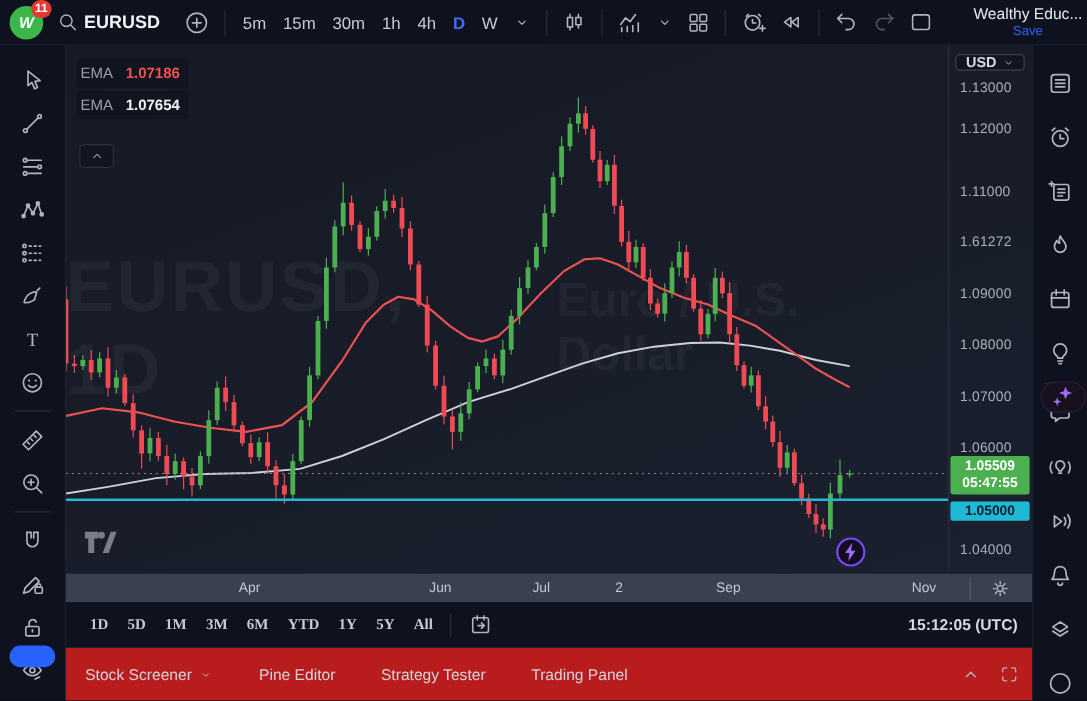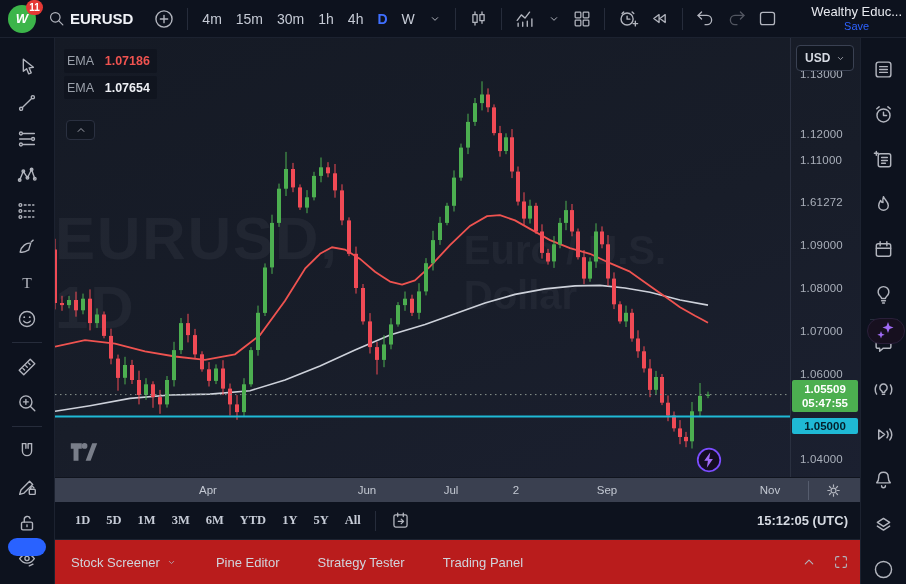--- a/index.html
+++ b/index.html
@@ -72,21 +72,21 @@
                    border:1px solid #2a3040; border-radius:4px; color:#9aa0aa; display:flex; align-items:center;
                    justify-content:center; cursor:pointer; }
 
   #tv-logo { position:absolute; left:13px; top:403px; color:#8b909b; opacity:.85; cursor:pointer; }
   #flash-badge { position:absolute; left:641px; top:409px; width:26px; height:26px; cursor:pointer; }
 
   
   #price-scale { position:absolute; left:735px; top:0; width:70px; height:439px; border-left:1px solid #2a3040;
                  font-size:11.5px; color:#aab0bb; }
   .ps-tick { position:absolute; left:9px; transform:translateY(-50%); letter-spacing:.2px; }
-  #usd-chip { position:absolute; left:5px; top:7px; width:58px; height:26px; border:1px solid #3a4152;
+  #usd-chip { position:absolute; left:5px; top:7px; width:58px; height:14px; border:1px solid #3a4152;
               border-radius:4px; background:#10151f; display:flex; align-items:center; justify-content:space-between;
               padding:0 6px 0 8px; color:#d6dae2; font-size:12px; font-weight:bold; cursor:pointer; }
   #last-price-label { position:absolute; left:1px; width:66px; text-align:center; background:#4caf50; color:#fff;
                       font-size:11.5px; font-weight:bold; border-radius:2px; padding:2px 0; line-height:1.25; }
   #level-label { position:absolute; left:1px; width:66px; text-align:center; background:#1fb9d5; color:#04202b;
                  font-size:11.5px; font-weight:bold; border-radius:2px; padding:2px 0; }
 
   
   #time-axis { position:absolute; left:0; top:439px; width:805px; height:25px; background:#3a4050;
                border-top:1px solid #10141e; font-size:11.5px; color:#c3c8d2; }
@@ -133,21 +133,21 @@
     <span class="tb-btn">
       <span class="icon">
           <svg width="22" height="22" viewBox="0 0 24 24" fill="none" stroke="currentColor" stroke-width="1.5" stroke-linecap="round" stroke-linejoin="round">
             <circle cx="12" cy="12" r="8.8"></circle>
             <path d="M12 8v8M8 12h8"></path>
           </svg>
         </span>
     </span>
     <span class="tb-sep"></span>
     <span id="tf-list" style="display:flex;">
-        <span class="tf">4m</span>
+        <span class="tf">5m</span>
         <span class="tf">15m</span>
         <span class="tf">30m</span>
         <span class="tf">1h</span>
         <span class="tf">4h</span>
         <span class="tf active">D</span>
         <span class="tf">W</span>
       </span>
     <span class="tb-btn">
       <span class="icon">
           <svg width="16" height="16" viewBox="0 0 24 24" fill="none" stroke="currentColor" stroke-width="1.5" stroke-linecap="round" stroke-linejoin="round">
@@ -611,21 +611,21 @@
       <div id="flash-badge">
         <svg width="26" height="26" viewBox="0 0 24 24">
           <circle cx="12" cy="12" r="10.4" fill="#140d22" stroke="#7c4dff" stroke-width="1.6"></circle>
           <path d="M13.2 4.8 7.6 12.8h3.4l-1 6.4 5.6-8.2h-3.4z" fill="#a06bf5"></path>
         </svg>
       </div>
 
       <div id="price-scale">
         <div id="ps-ticks">
             <div class="ps-tick" style="top: 36px;">1.13000</div>
-            <div class="ps-tick" style="top: 96px;">1.12000</div>
+            <div class="ps-tick" style="top: 70px;">1.12000</div>
             <div class="ps-tick" style="top: 121.6px;">1.11000</div>
             <div class="ps-tick" style="top: 164.4px;">1.61272</div>
             <div class="ps-tick" style="top: 207.2px;">1.09000</div>
             <div class="ps-tick" style="top: 250px;">1.08000</div>
             <div class="ps-tick" style="top: 292.8px;">1.07000</div>
             <div class="ps-tick" style="top: 335.6px;">1.06000</div>
             <div class="ps-tick" style="top: 421.2px;">1.04000</div>
           </div>
         <div id="last-price-label" style="top: 341.615px;">
             <div>1.05509</div>

